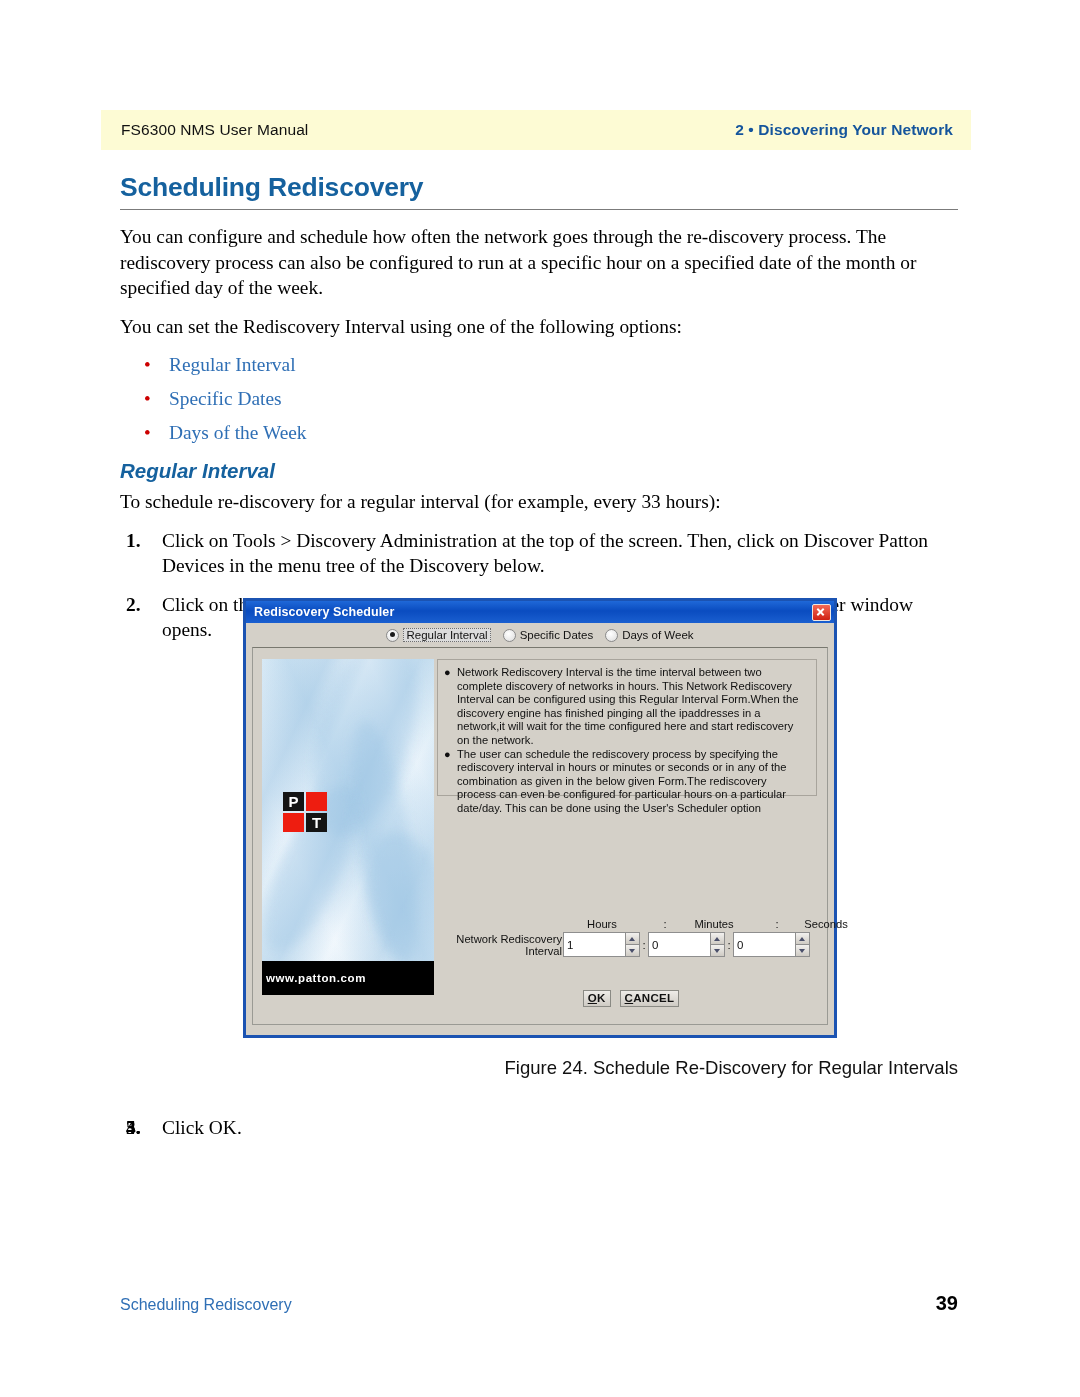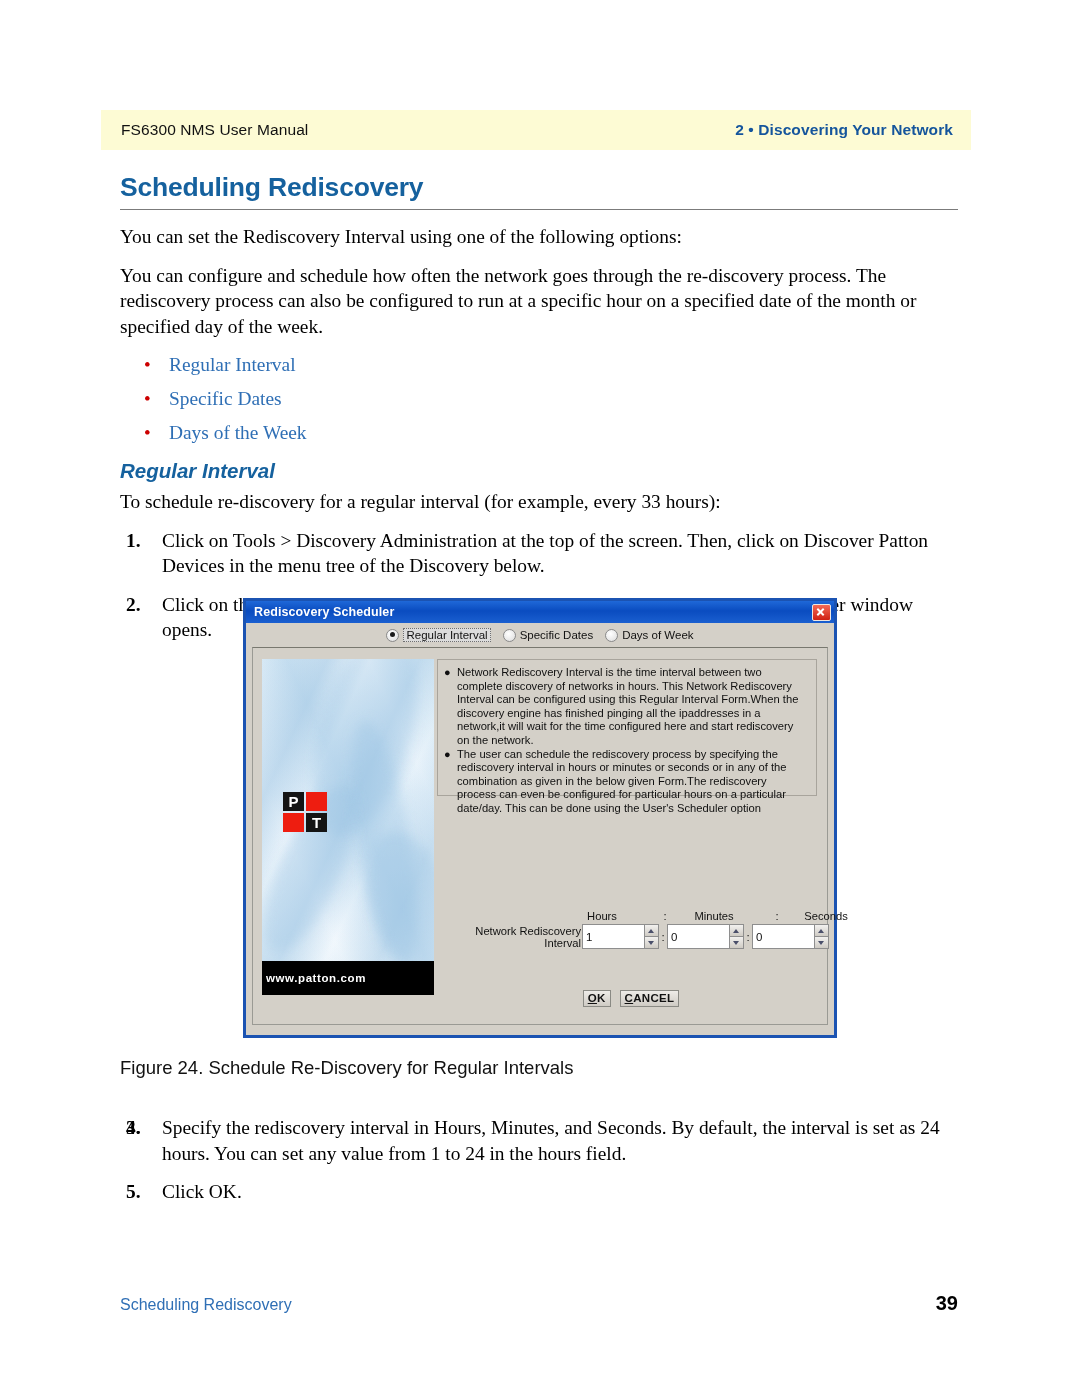--- a/index.html
+++ b/index.html
@@ -124,21 +124,21 @@
     font-size: 19.4px;
   }
   .b { font-weight: normal; }
 
   
   .figure-caption {
     position: absolute;
     left: 120px;
     top: 1057px;
     width: 838px;
-    text-align: left;
+    text-align: right;
     font-family: "Liberation Sans", sans-serif;
     font-size: 18.5px;
     color: #111111;
   }
 
   
   .page-footer {
     position: absolute;
     left: 120px;
     top: 1292px;
@@ -363,41 +363,40 @@
     position: absolute;
     left: 0;
     top: -1px;
     font-size: 11px;
     line-height: 14px;
   }
 
   .interval-row {
     position: absolute;
     left: 2px;
-    top: 262px;
+    top: 270px;
     width: 392px;
   }
   .spin-labels {
     display: flex;
     align-items: flex-end;
     font-size: 11.2px;
     color: #111111;
     margin-bottom: 2px;
   }
   .spin-labels .pad { width: 127px; flex: 0 0 auto; }
   .spin-labels .lbl { width: 76px; flex: 0 0 auto; text-align: center; }
   .spin-labels .sp  { width: 22px; flex: 0 0 auto; text-align: center; }
   .spin-labels .arw { width: 14px; flex: 0 0 auto; }
 
   .spin-fields {
     display: flex;
     align-items: center;
     font-size: 11.2px;
     color: #111111;
-    justify-content: flex-end;
   }
   .field-label {
     width: 126px;
     flex: 0 0 auto;
     text-align: right;
     padding-right: 1px;
     box-sizing: border-box;
   }
   .spinner {
     display: flex;
@@ -473,22 +472,22 @@
 <div class="page-header-band">
   <span class="header-left">FS6300 NMS User Manual</span>
   <span class="header-right">2 • Discovering Your Network</span>
 </div>
 
 <div class="content">
 
   <h1 class="section-title">Scheduling Rediscovery</h1>
   <div class="title-rule"></div>
 
+  <p class="body-text">You can configure and schedule how often the network goes through the re-discovery process. The rediscovery process can also be configured to run at a specific hour on a specified date of the month or specified day of the week.</p>
   <p class="body-text">You can set the Rediscovery Interval using one of the following options:</p>
-  <p class="body-text">You can configure and schedule how often the network goes through the re-discovery process. The rediscovery process can also be configured to run at a specific hour on a specified date of the month or specified day of the week.</p>
 
   <ul class="blue-bullets">
     <li>
       <span class="bullet-dot">•</span>
       <span>Regular Interval</span>
     </li>
     <li>
       <span class="bullet-dot">•</span>
       <span>Specific Dates</span>
     </li>
@@ -638,21 +637,20 @@
 
 <div class="figure-caption">Figure 24. Schedule Re-Discovery for Regular Intervals</div>
 
 <div class="content" style="top:1102px;">
   <ol class="steps">
     <li>
       <span class="step-num">3.</span>
     </li>
     <li>
       <span class="step-num">4.</span>
-      <span class="step-body"><span>Specify the rediscovery interval in Hours, Minutes, and Seconds. By default, the interval is set as 24 hours. You can set any value from 1 to 24 in the hours field.</span></span>
     </li>
     <li>
       <span class="step-num">5.</span>
       <span class="step-body"><span>Click </span><span class="b">OK</span><span>.</span></span>
     </li>
   </ol>
 </div>
 
 <div class="page-footer">
   <span class="footer-left">Scheduling Rediscovery</span>

